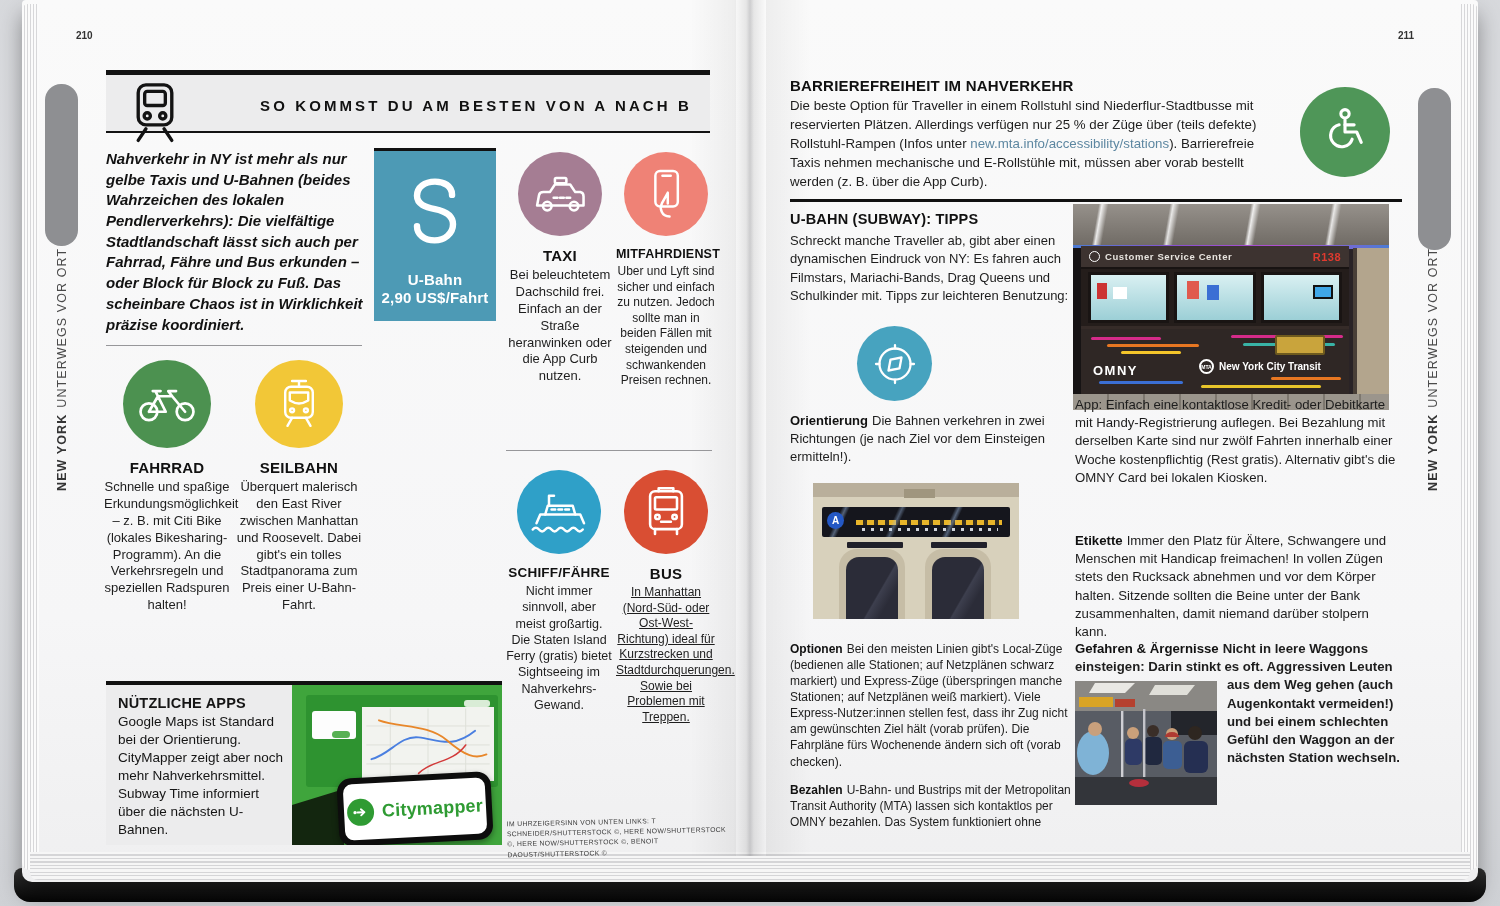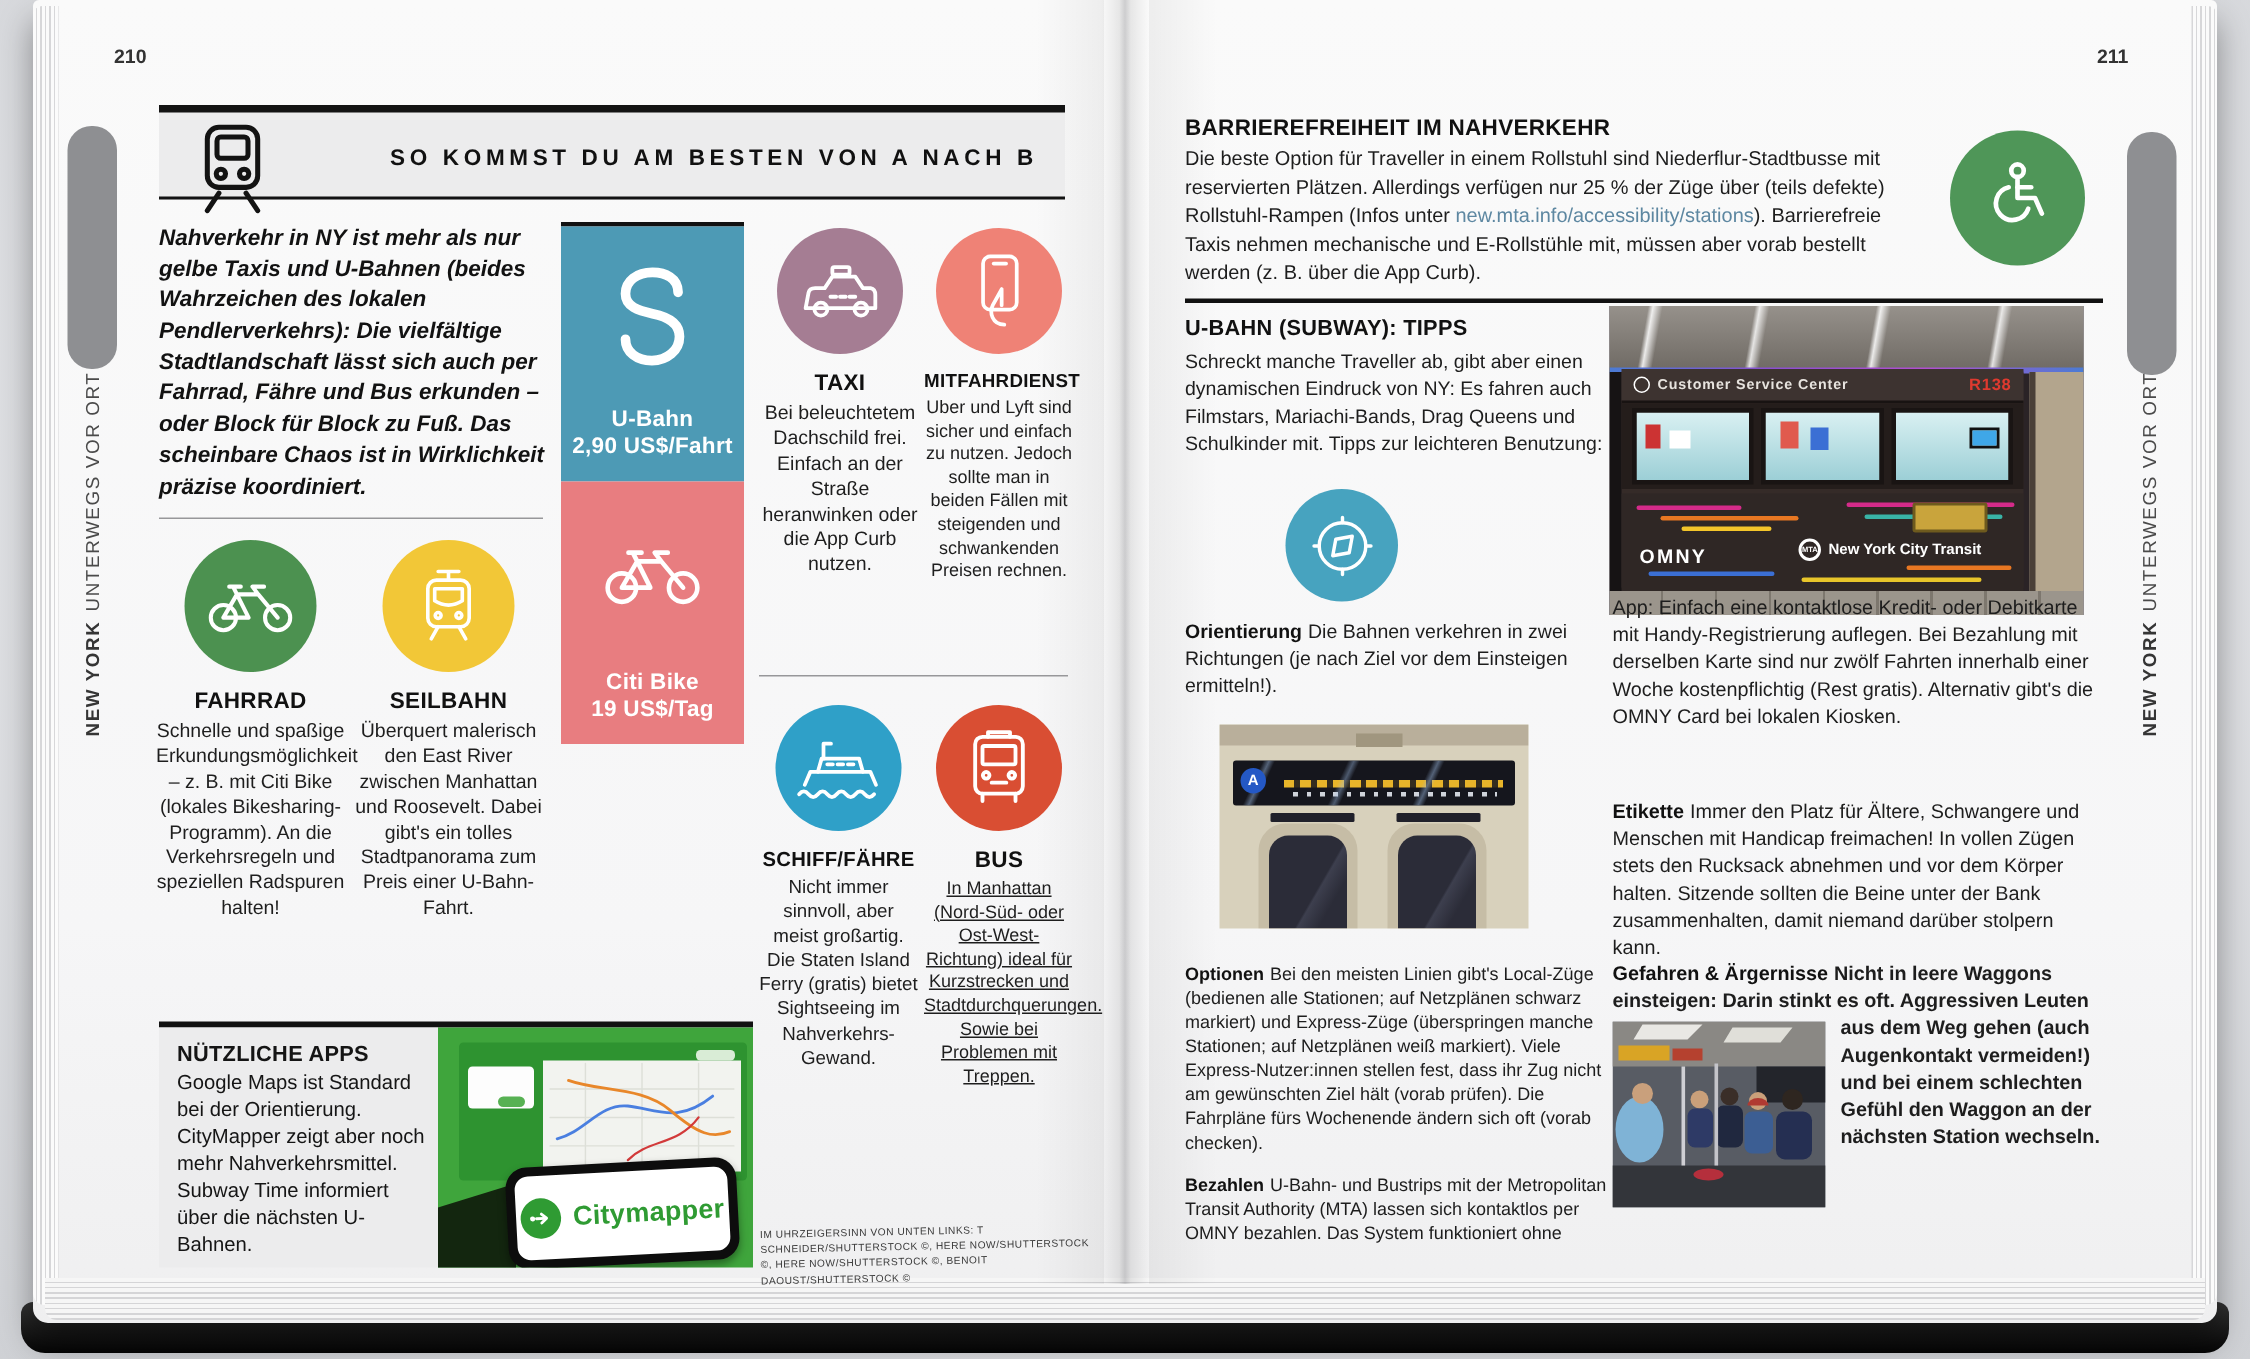--- a/index.html
+++ b/index.html
@@ -22,21 +22,21 @@
     background:repeating-linear-gradient(90deg,#d7d7d9 0 1px,#fbfbfb 1px 3px);border-radius:0 6px 8px 0;}
   .edge-bottom{position:absolute;left:30px;top:852px;width:1440px;height:28px;
     background:repeating-linear-gradient(0deg,#d5d5d7 0 1px,#f6f6f6 1px 3.5px);border-radius:0 0 8px 8px;}
   .gutter{position:absolute;left:734px;top:0;width:32px;height:856px;
     background:linear-gradient(90deg,rgba(0,0,0,0) 0%,rgba(0,0,0,.08) 38%,rgba(90,90,95,.28) 50%,rgba(0,0,0,.08) 62%,rgba(0,0,0,0) 100%);}
   .page-shade-l{position:absolute;left:690px;top:0;width:46px;height:856px;
     background:linear-gradient(90deg,rgba(0,0,0,0),rgba(0,0,0,.05));}
   .page-shade-r{position:absolute;left:766px;top:0;width:46px;height:856px;
     background:linear-gradient(270deg,rgba(0,0,0,0),rgba(0,0,0,.05));}
   
-  .pagenum{font-size:13px;font-weight:700;color:#333;}
+  .pagenum{font-size:10px;font-weight:700;color:#333;}
   .side-tab{background:#8e8f92;border-radius:16px;}
   .vlabel{position:absolute;width:232px;text-align:center;transform:rotate(-90deg);
     font-size:12.5px;letter-spacing:1.1px;color:#4a4a4a;white-space:nowrap;}
   .vlabel b{margin-right:6px;color:#353535;}
   
   .hdr-box{background:#ececed;border-top:5px solid #131313;border-bottom:2px solid #131313;}
   .hdr-title{position:absolute;left:150px;right:14px;top:22px;text-align:center;
     font-size:15px;font-weight:800;letter-spacing:3.1px;color:#111;white-space:nowrap;}
   .intro{font-style:italic;font-weight:700;font-size:15px;line-height:1.38;color:#121212;hyphens:auto;}
   .fare-col{border-top:3px solid #111;}
@@ -166,35 +166,20 @@
   <div class="abs fare-col" style="left:374px;top:148px;width:122px;">
     <div class="fare-block" style="height:170px;background:#4d9ab5;">
       <div class="fare-icon">
         <svg width="72" height="82" viewBox="0 0 38 42">
           <path d="M28 12.5 C28 7.5 23.5 5.5 19 5.5 C13.5 5.5 9.5 8.5 9.5 13 C9.5 17.5 14 19 19 20 C24 21 28.5 23 28.5 28 C28.5 33 24 36.5 18.8 36.5 C13.5 36.5 9.5 33.5 9.5 29" fill="none" stroke="#fff" stroke-width="3.4" stroke-linecap="round"></path>
         </svg>
       </div>
       <div class="fare-label">
         <div>U-Bahn</div>
         <div>2,90 US$/Fahrt</div>
-      </div>
-    </div>
-    <div class="fare-block" style="height:175px;background:#e87d80;">
-      <div class="fare-icon">
-        <svg width="70" height="46" viewBox="0 0 48 30">
-          <g fill="none" stroke="#fff" stroke-width="2.1" stroke-linecap="round" stroke-linejoin="round">
-            <circle cx="10" cy="21" r="6.5"></circle>
-            <circle cx="38" cy="21" r="6.5"></circle>
-            <path d="M10 21 L17 9 H28 L38 21 M17 9 L23 21 H10 M28 9 L25 5 H31 M17 9 L15 5 M13 5 H19"></path>
-          </g>
-        </svg>
-      </div>
-      <div class="fare-label">
-        <div>Citi Bike</div>
-        <div>19 US$/Tag</div>
       </div>
     </div>
   </div>
 
   <div class="mode" style="left:508px;top:152px;width:104px;">
     <div class="circle c-taxi" style="width:84px;height:84px;">
       <svg width="56" height="42" viewBox="0 0 44 32">
         <g fill="none" stroke="#fff" stroke-width="2" stroke-linecap="round" stroke-linejoin="round">
           <path d="M4 25 L5.5 17 Q6 14.5 9 14.5 L14 14.5 L18 8.5 H30 L34 14.5 H38 Q40.5 15 40.5 18 V25 H4 Z"></path>
           <rect x="18" y="3.5" width="9" height="4" rx="1"></rect>

